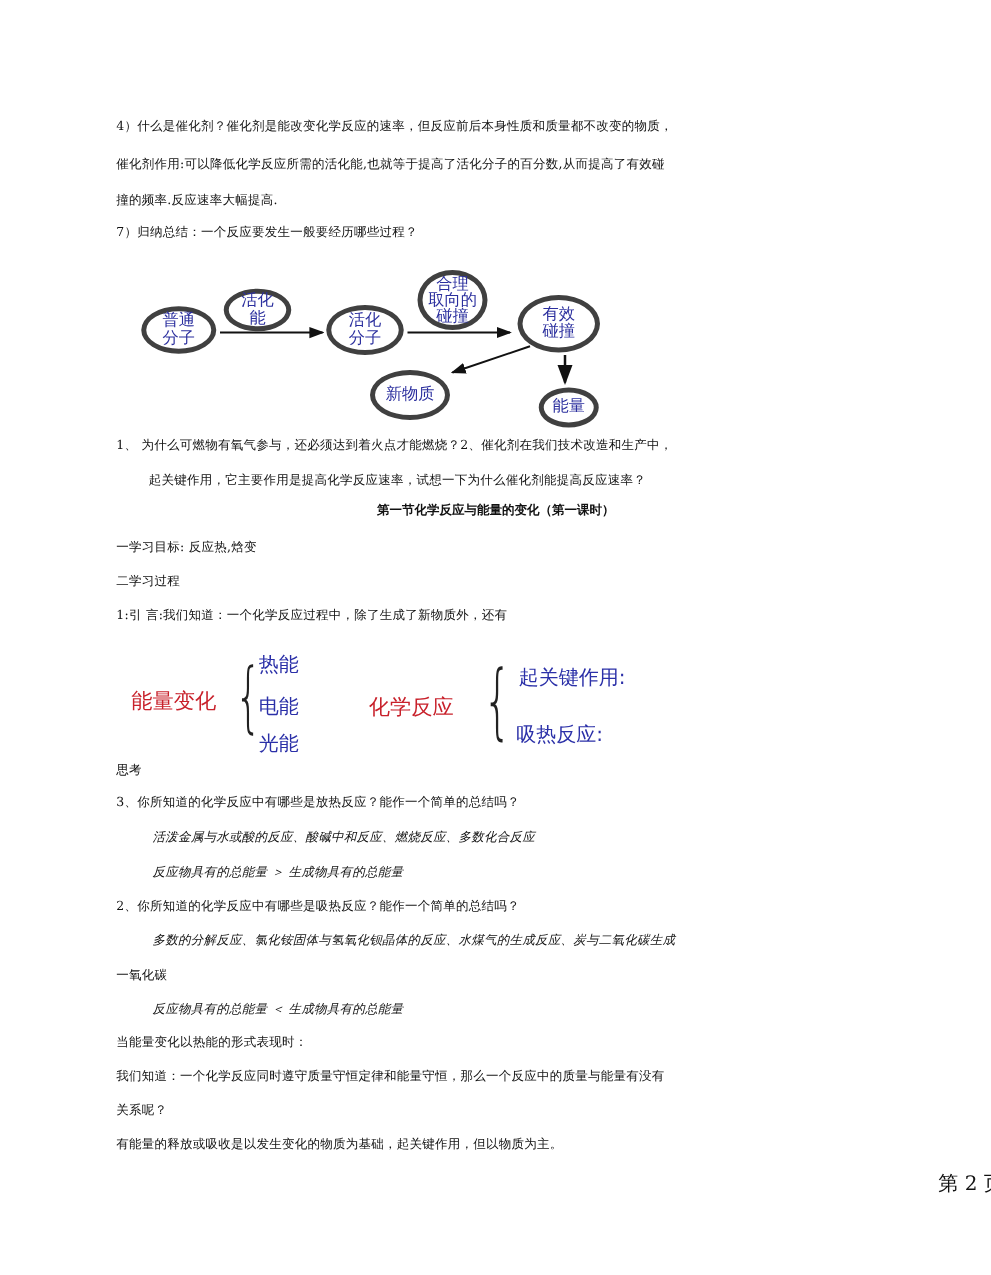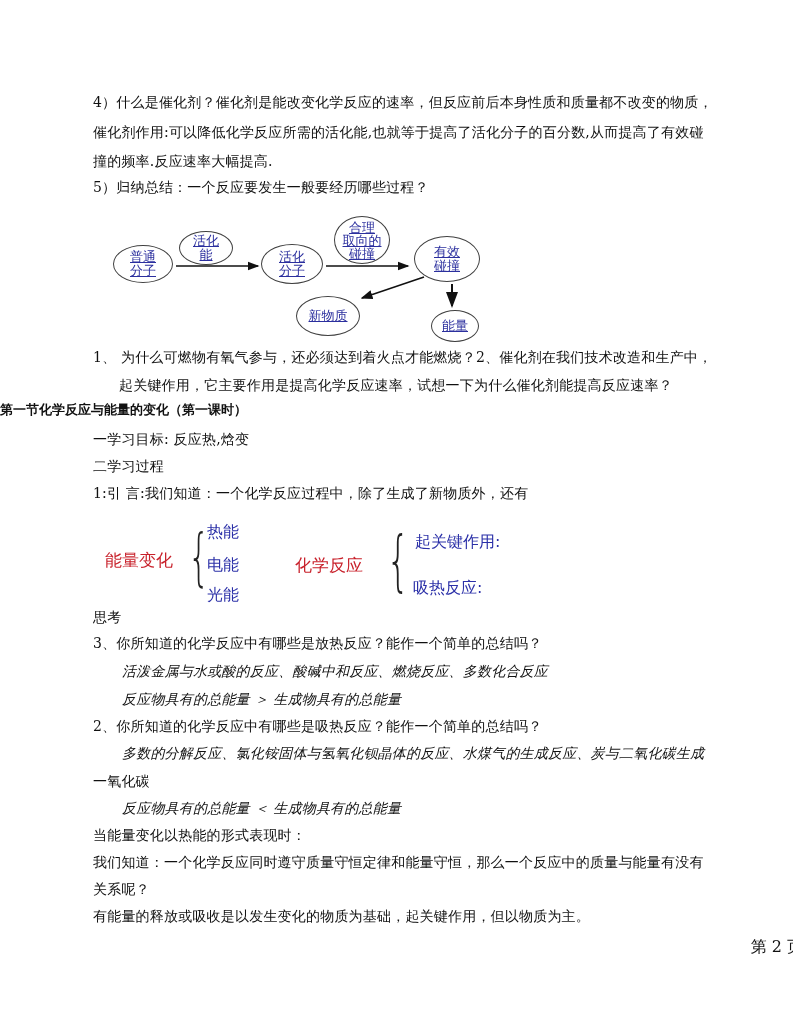--- a/index.html
+++ b/index.html
@@ -1,44 +1,44 @@
 <!DOCTYPE html>
 <html><head>
 <meta charset="utf-8">
 <style>
   html, body { margin:0; padding:0; background:#ffffff; }
   body { width:793px; height:1020px; position:relative; overflow:hidden;
          font-family:"DejaVu Serif", "Liberation Serif", serif; color:#111; }
-  .line { position:absolute; left:93px; font-size:14px; line-height:20px; white-space:nowrap; letter-spacing:0.2px;text-align:right; }
+  .line { position:absolute; left:93px; font-size:10px; line-height:20px; white-space:nowrap; letter-spacing:0.2px;text-align:right; }
   .indent1 { left:122px;font-style:italic; }
   .indent2 { left:119px; }
-  .title { position:absolute; left:0; width:793px; font-size:13px; font-weight:bold; top:401px;
+  .title { position:absolute; left:0; width:793px; text-align:center; font-size:10px; font-weight:bold; top:401px;
            font-family:"DejaVu Sans", "Liberation Sans", sans-serif; }
   .footer { position:absolute; left:10px; width:793px; text-align:right; font-size:16px; top:937px; }
   
   .diagram { position:absolute; left:100px; top:212px; width:410px; height:135px; }
-  .node { position:absolute; border:1px solid #404040; border-radius:50%; display:flex; align-items:center; justify-content:center;
-          text-align:center; color:#2b2f9e; font-size:13px; line-height:14px; font-family:"DejaVu Sans", "Liberation Sans", sans-serif; box-sizing:border-box; background:#fff;text-decoration:underline; }
+  .node { position:absolute; border:4px solid #404040; border-radius:50%; display:flex; align-items:center; justify-content:center;
+          text-align:center; color:#2b2f9e; font-size:13px; line-height:14px; font-family:"DejaVu Sans", "Liberation Sans", sans-serif; box-sizing:border-box; background:#fff; }
   .node span { display:block; }
   svg.arrows { position:absolute; left:0; top:0; }
   
   .energy { position:absolute; left:95px; top:512px; width:430px; height:100px; font-family:"DejaVu Sans", "Liberation Sans", sans-serif; }
   .red { color:#c8212b; font-size:17px; position:absolute; }
   .blue { color:#2b30a8; font-size:16px; position:absolute; }
   .brace { position:absolute; color:#222; font-weight:200; }
 </style>
 </head>
 <body>
 
 <div>
 
   <div class="line" style="top:92px">4）什么是催化剂？催化剂是能改变化学反应的速率，但反应前后本身性质和质量都不改变的物质，</div>
   <div class="line" style="top:122px">催化剂作用:可以降低化学反应所需的活化能,也就等于提高了活化分子的百分数,从而提高了有效碰</div>
   <div class="line" style="top:151px">撞的频率.反应速率大幅提高.</div>
-  <div class="line" style="top:177px">5）归纳总结：一个反应要发生一般要经历哪些过程？</div>
+  <div class="line" style="top:177px">7）归纳总结：一个反应要发生一般要经历哪些过程？</div>
 
   <div class="diagram">
     <svg class="arrows" width="410" height="135">
       <defs>
         <marker id="ah" markerWidth="8" markerHeight="8" refX="7" refY="4" orient="auto">
           <path d="M0,1 L8,4 L0,7 z" fill="#111"></path>
         </marker>
       </defs>
       <line x1="76" y1="54" x2="158" y2="54" stroke="#111" stroke-width="1.5" marker-end="url(#ah)"></line>
       <line x1="226" y1="54" x2="308" y2="54" stroke="#111" stroke-width="1.5" marker-end="url(#ah)"></line>

